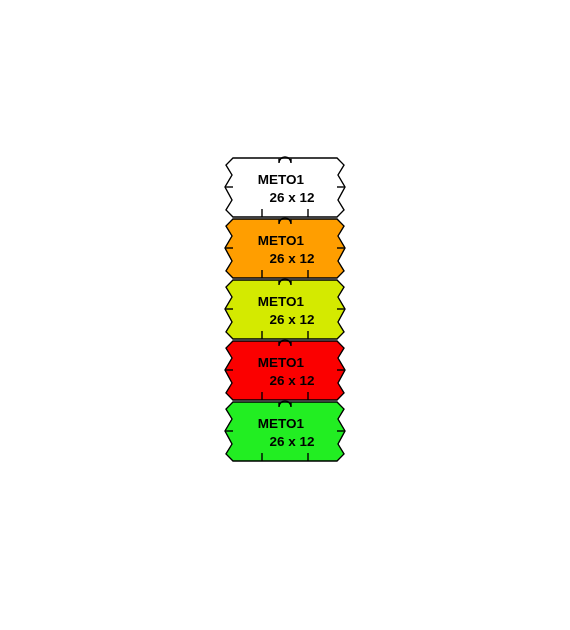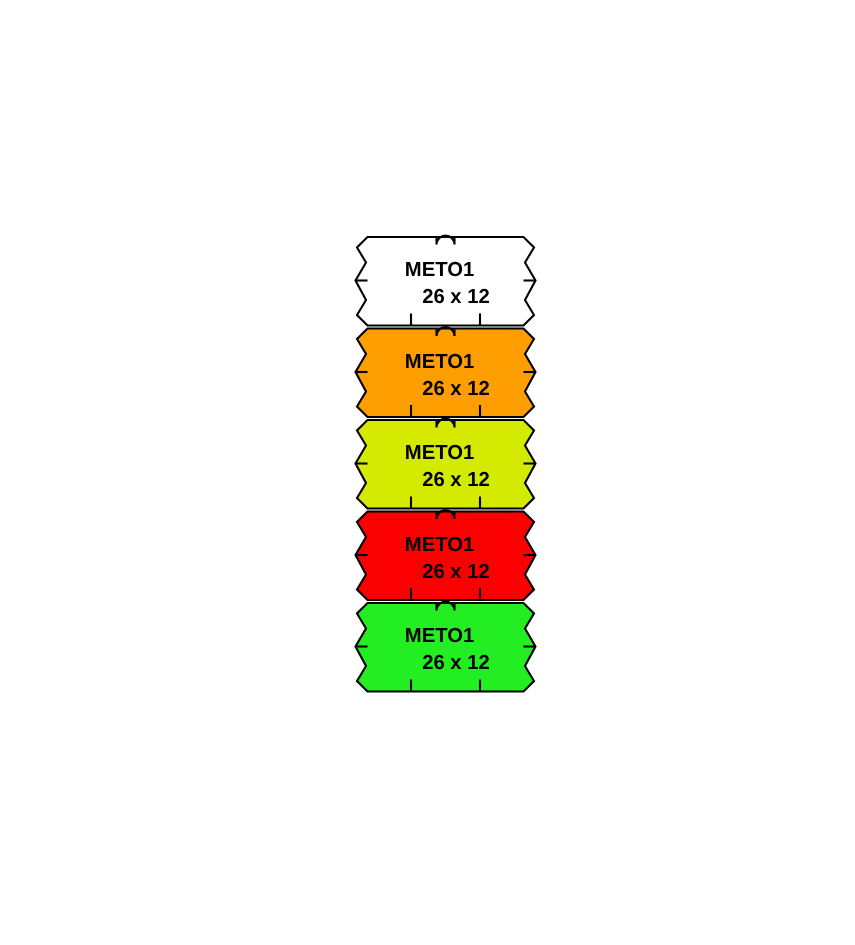--- a/index.html
+++ b/index.html
@@ -13,21 +13,20 @@
     height: 630px;
     overflow: hidden;
     font-family: "Liberation Sans", sans-serif;
   }
 
   #product-image {
     position: relative;
     width: 466px;
     height: 630px;
     background: #ffffff;
-    margin-left: 12px;
   }
 
   
   #label-stack {
     position: absolute;
     left: 0;
     top: 157px;
     width: 570px;
     display: flex;
     flex-direction: column;

